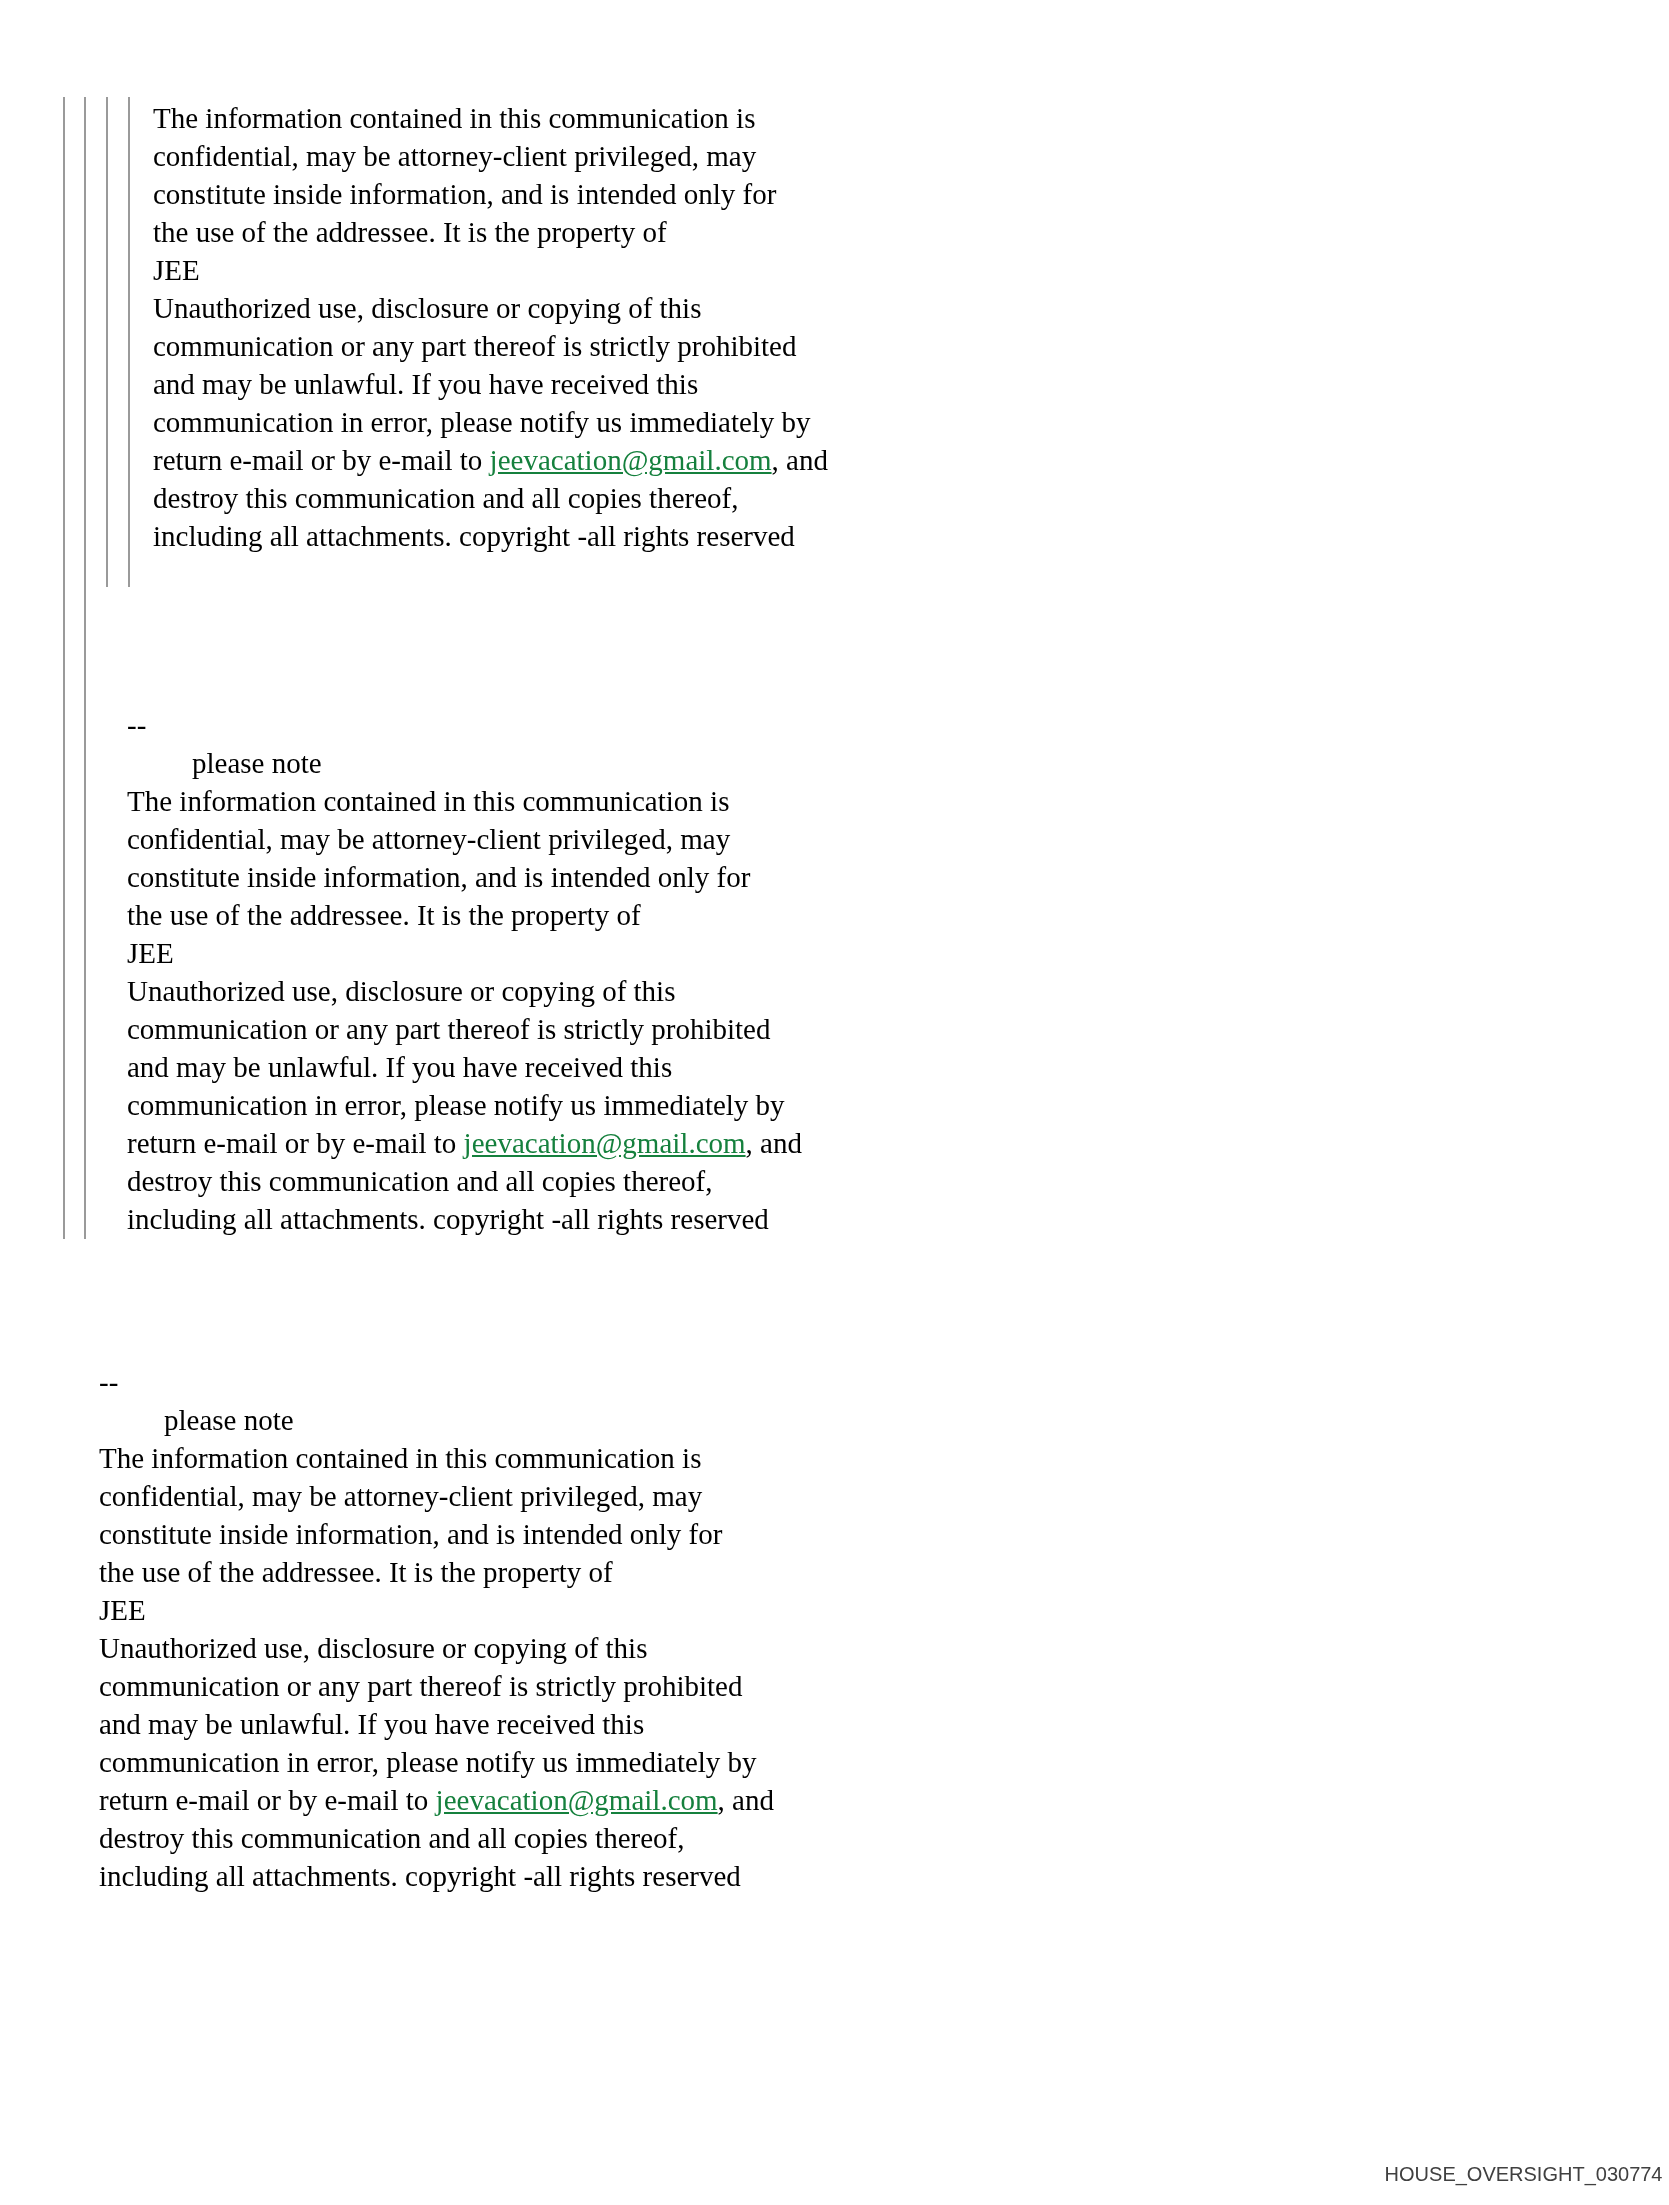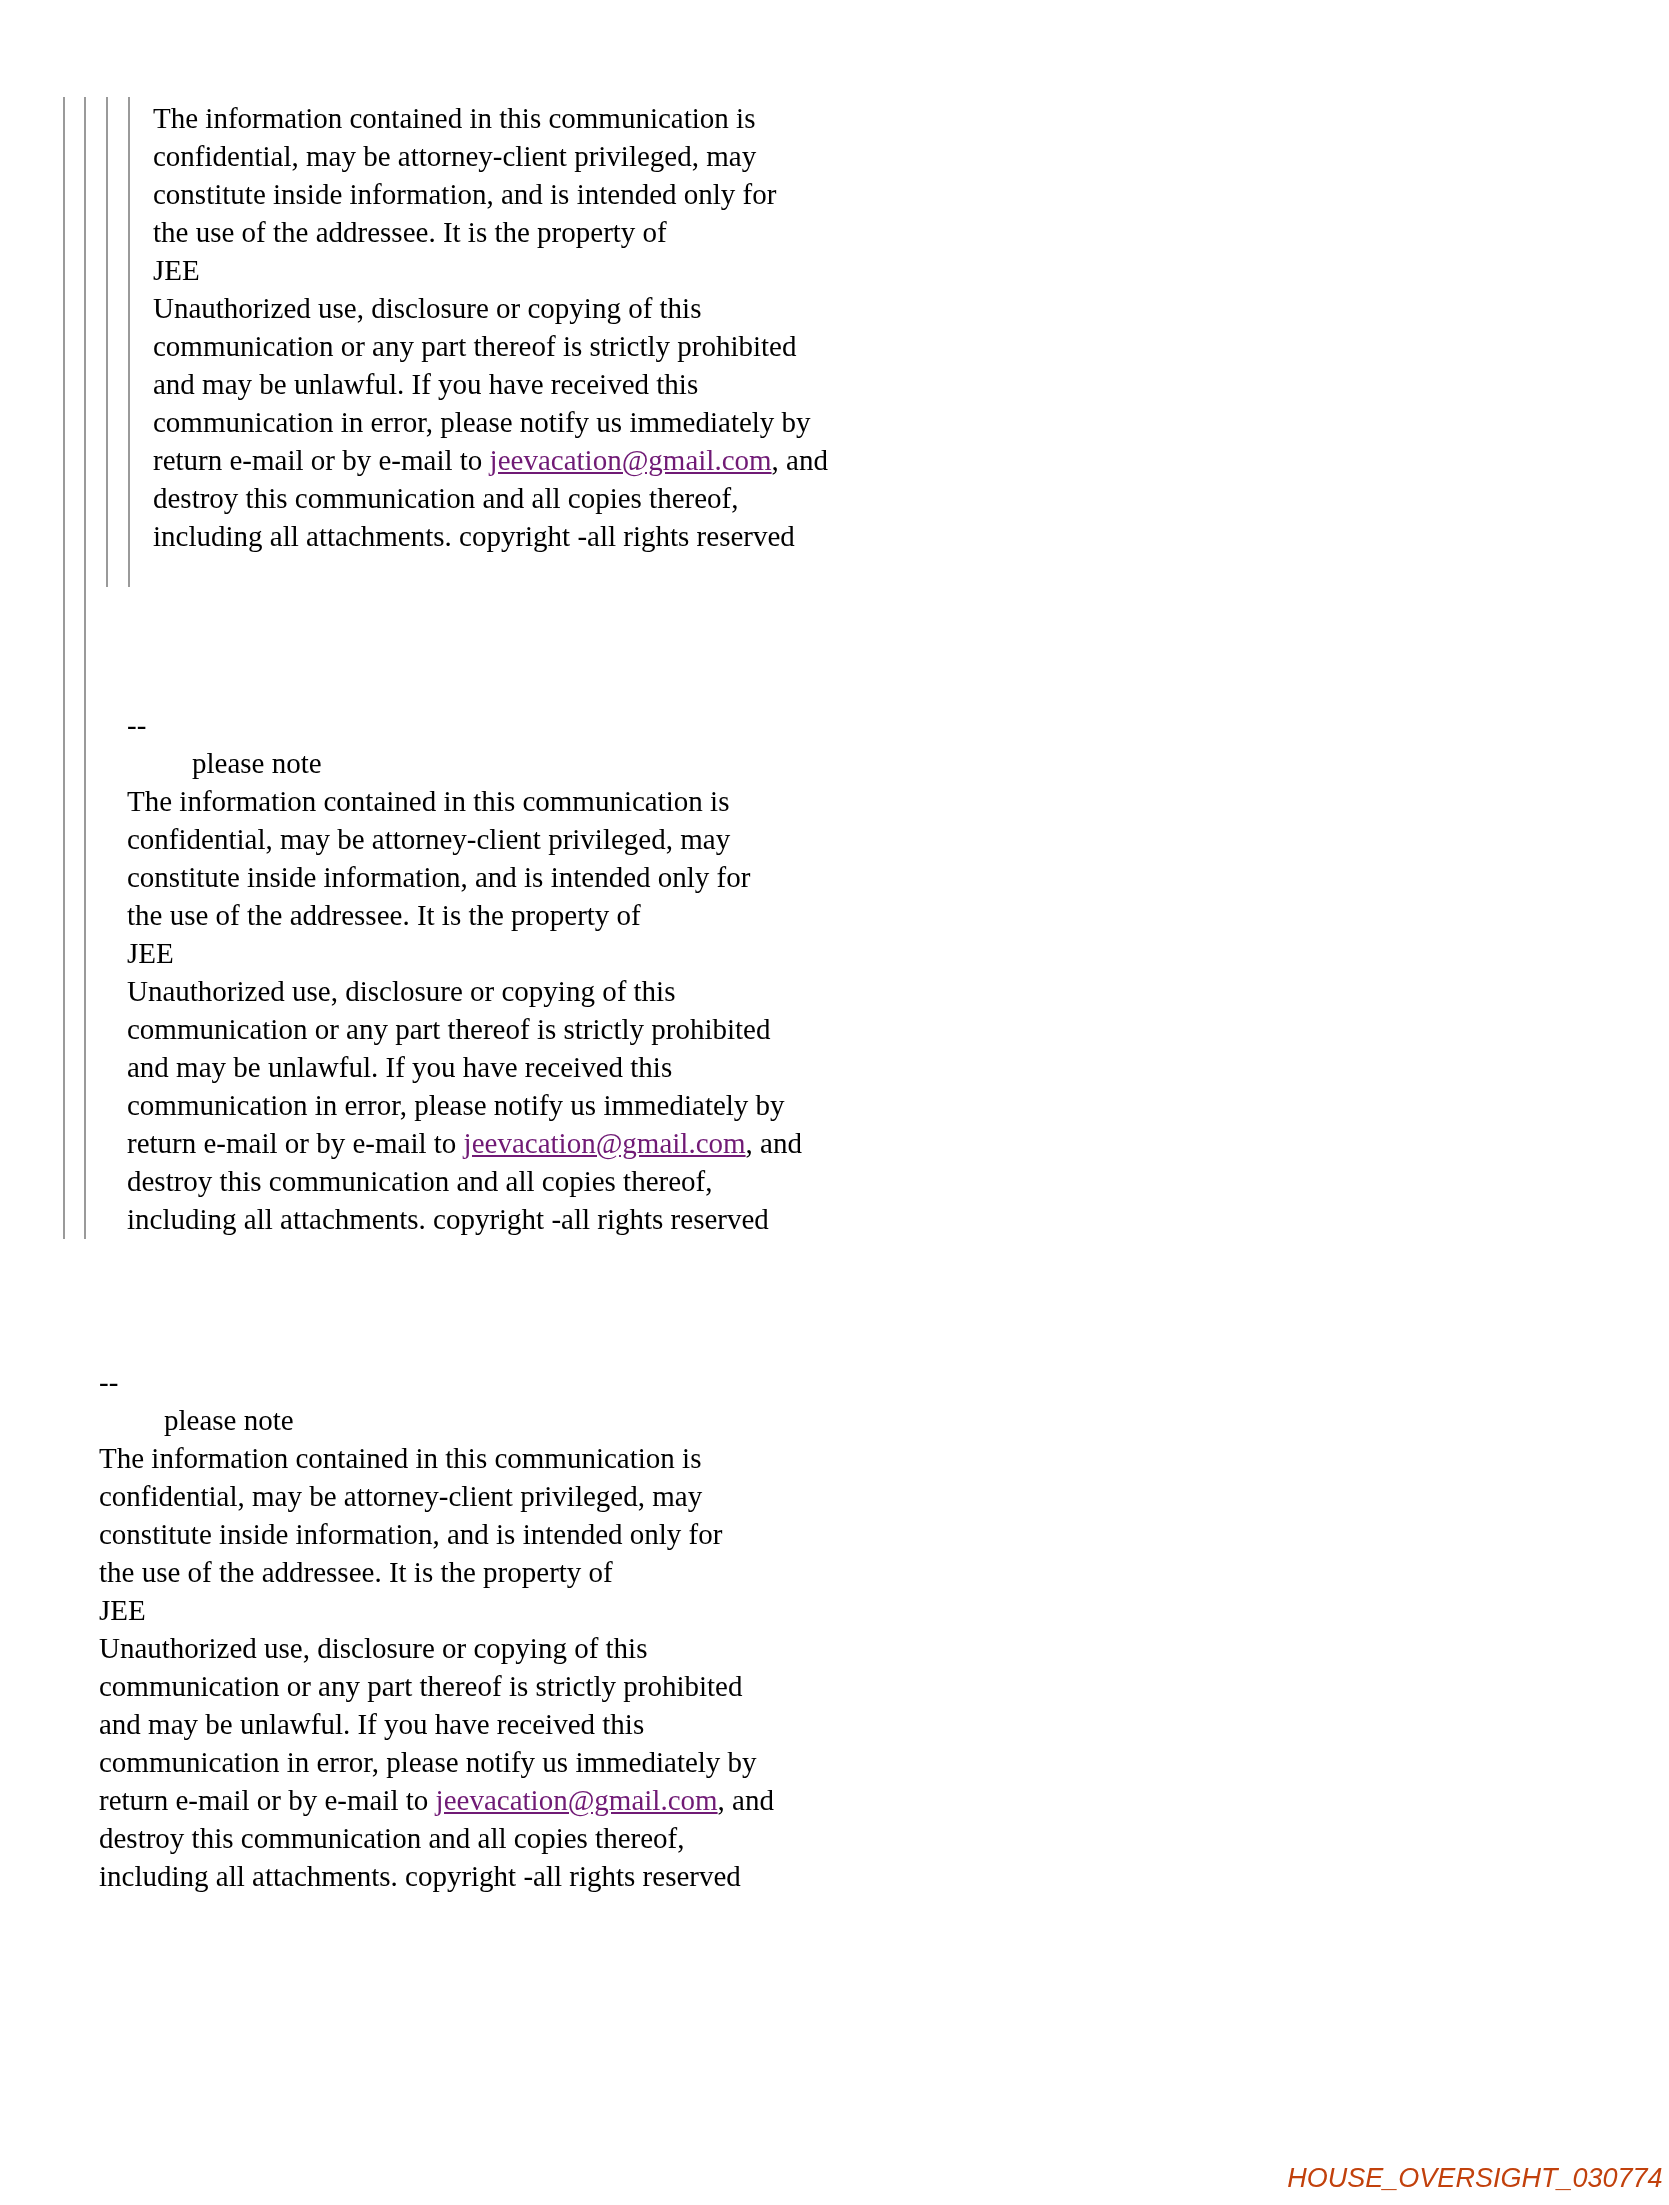--- a/index.html
+++ b/index.html
@@ -27,32 +27,31 @@
     position: absolute;
     font-size: 29px;
     line-height: 38px;
   }
   .block-1 { left: 153px; top: 99px; }
   .block-2 { left: 127px; top: 706px; }
   .block-3 { left: 99px; top: 1363px; }
   .line { white-space: pre; }
   .note-line { padding-left: 65px; }
   .email-link {
-    color: #701a75;
+    color: #15803d;
     text-decoration: underline;
     cursor: pointer;
   }
   .bates {
     position: absolute;
     right: 6.5px;
     top: 2163px;
     font-family: "Liberation Sans", sans-serif;
-    font-size: 27px;
-    color: #c2410c;
-    font-style: italic;
+    font-size: 20px;
+    color: #404040;
   }
 </style>
 </head>
 <body>
 
 <div class="page">
 
   <div class="quote-bar bar-1"></div>
   <div class="quote-bar bar-2"></div>
   <div class="quote-bar bar-3"></div>

